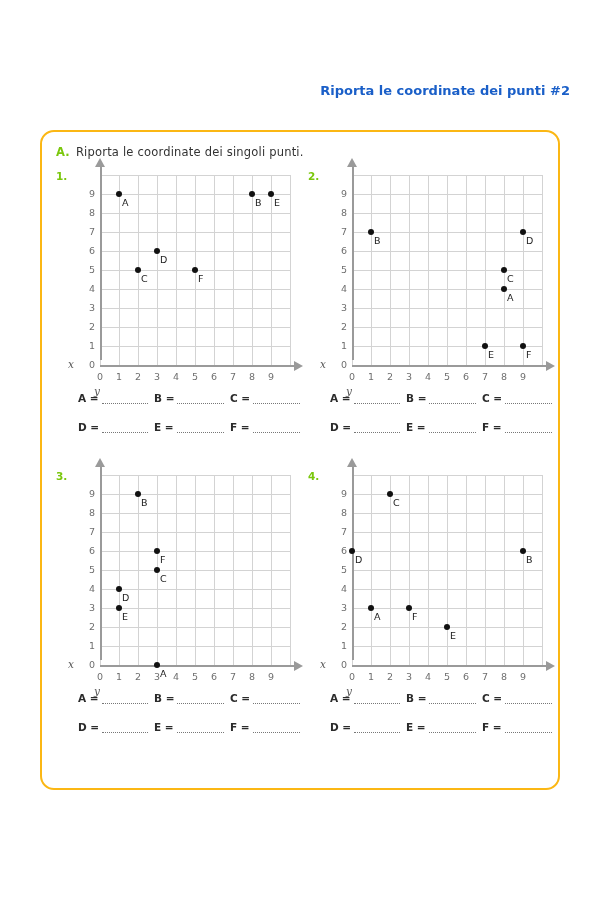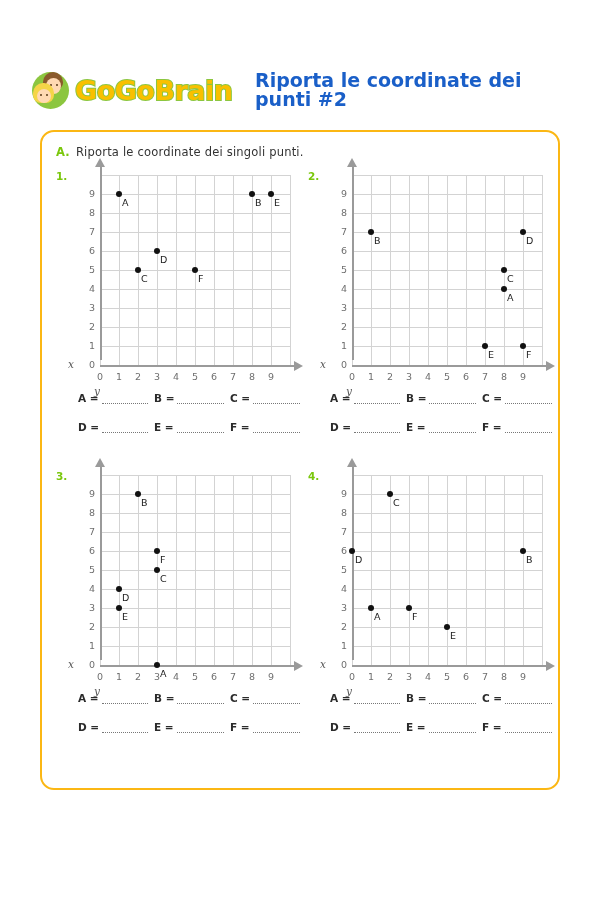--- a/index.html
+++ b/index.html
@@ -81,24 +81,24 @@
     font-size: 27px;
     color: #f9c000;
     letter-spacing: -0.5px;
     margin-left: 3px;
     -webkit-text-stroke: 2px #8cc63f;
     paint-order: stroke fill;
     text-stroke: 2px #8cc63f;
   }
   .title {
     flex: 1;
-    text-align: left;
+    text-align: right;
     font-family: "DejaVu Sans", sans-serif;
     font-weight: bold;
-    font-size: 19px;
+    font-size: 13px;
     line-height: 19px;
     color: #1a5fc8;
     padding-left: 10px;
   }
 
   
   .panel {
     position: absolute;
     left: 40px; top: 130px;
     width: 520px; height: 660px;
@@ -251,36 +251,20 @@
     color: #444;
     font-family: "DejaVu Sans", sans-serif;
   }
 </style>
 </head>
 <body>
 
 <div class="page">
 
   <div class="header">
-    <div class="logo">
-      <div class="logo-mark">
-        <div class="logo-circle"></div>
-        <div class="kid kid-boy-hair"></div>
-        <div class="kid kid-boy-face">
-            <span class="eye" style="left:4px;top:6px"></span>
-            <span class="eye" style="left:10px;top:6px"></span>
-          </div>
-        <div class="kid kid-girl-hair"></div>
-        <div class="kid kid-girl-face">
-            <span class="eye" style="left:3px;top:5px"></span>
-            <span class="eye" style="left:9px;top:5px"></span>
-          </div>
-      </div>
-      <div class="logo-text">GoGoBrain</div>
-    </div>
     <div class="title">Riporta le coordinate dei punti #2</div>
   </div>
 
   <div class="panel">
     <div class="instruction">
       <span class="marker">A.</span><span>Riporta le coordinate dei singoli punti.</span>
     </div>
 
     <div id="exercise-host">
         <div class="exercise" style="left: 14px; top: 38px;">

